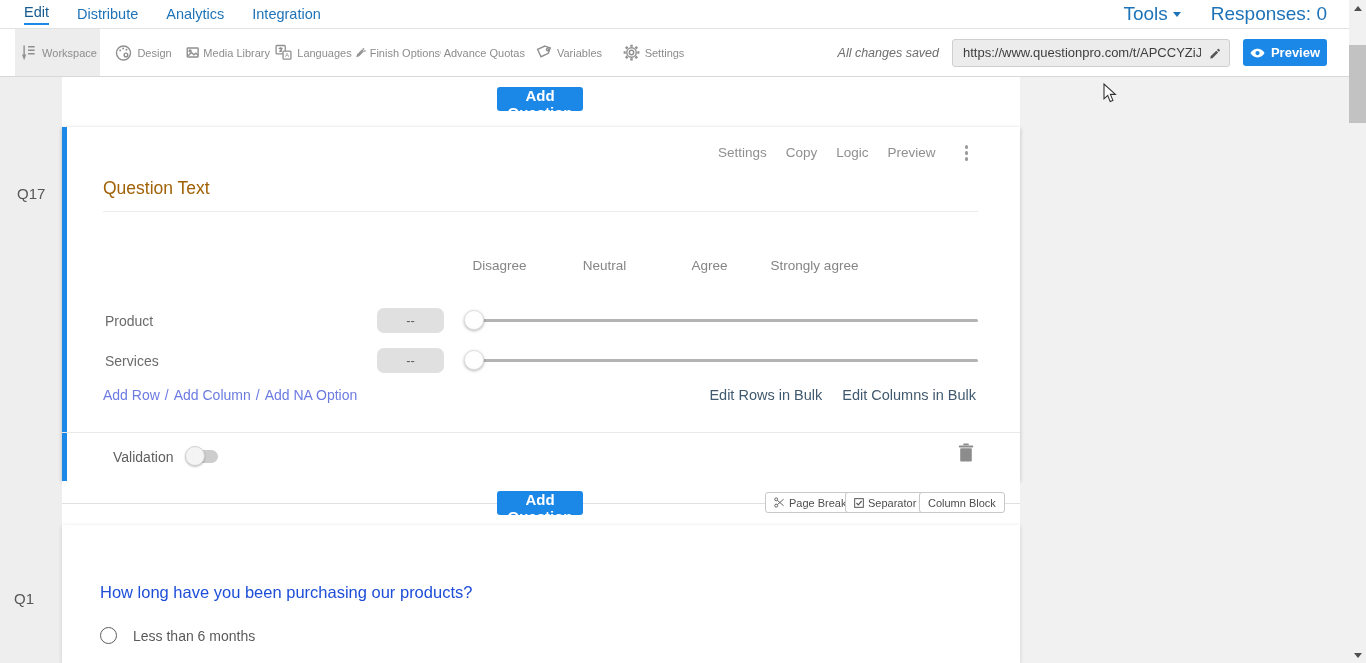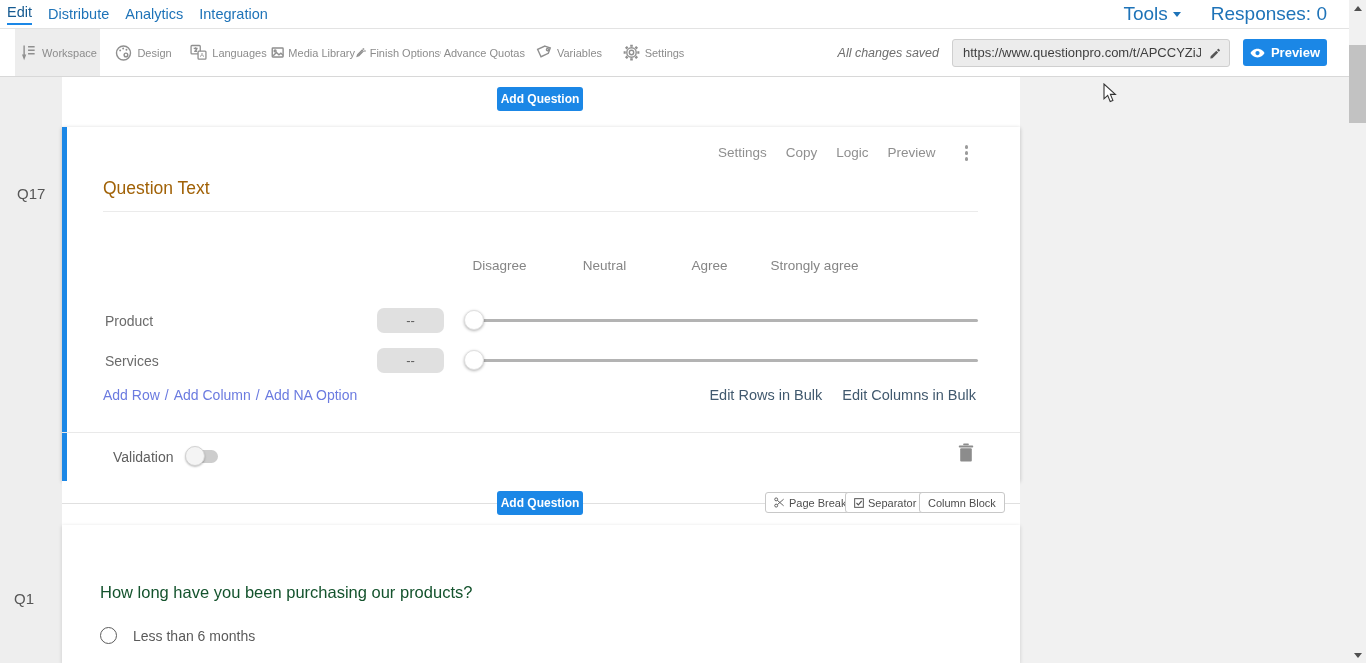--- a/index.html
+++ b/index.html
@@ -1,21 +1,21 @@
 <!DOCTYPE html>
 <html><head>
 <meta charset="utf-8">
 <style>
   *{margin:0;padding:0;box-sizing:border-box}
   html,body{width:1366px;height:663px;overflow:hidden}
   body{position:relative;font-family:"Liberation Sans",sans-serif;background:#fff;-webkit-font-smoothing:antialiased}
 
   
   .topnav{position:absolute;left:0;top:0;width:1349px;height:29px;background:#fff;border-bottom:1px solid #e3e3e3;display:flex;align-items:center}
-  .nav-tabs{display:flex;gap:16px;padding-left:7px;align-items:center;height:100%}
+  .nav-tabs{display:flex;gap:28px;padding-left:24px;align-items:center;height:100%}
   .nav-tab{font-size:14.5px;color:#1e73b8;cursor:pointer;height:100%;display:flex;align-items:center}
   .nav-tab.active span{border-bottom:2px solid #1b87e6;padding-bottom:3px;color:#155a91}
   .nav-right{margin-left:auto;display:flex;align-items:center;gap:30px;padding-right:22px}
   .nav-link{font-size:19px;color:#1e73b8;cursor:pointer;display:flex;align-items:center;gap:5px}
   .caret-down{width:0;height:0;border-left:4px solid transparent;border-right:4px solid transparent;border-top:5px solid #1e73b8;display:inline-block;margin-top:1px}
 
   
   .toolbar{position:absolute;left:0;top:29px;width:1349px;height:48px;background:#fff;border-bottom:1px solid #d8d8d8;display:flex;align-items:stretch}
   .tb-items{display:flex;padding-left:15px}
   .tb-item{width:85px;display:flex;flex-direction:row;align-items:center;justify-content:center;gap:3px;cursor:pointer}
@@ -31,21 +31,21 @@
   .btn-preview{width:84px;height:27px;background:#1b87e6;border:none;border-radius:3px;color:#fff;font-size:13px;font-weight:bold;display:flex;align-items:center;justify-content:center;gap:6px;cursor:pointer;font-family:"Liberation Sans",sans-serif}
 
   
   .workarea{position:absolute;left:0;top:77px;width:1366px;height:586px}
   .gutter{position:absolute;left:0;top:0;width:62px;height:586px;background:#eeeeee}
   .rightbg{position:absolute;left:1020px;top:0;width:329px;height:586px;background:#f1f1f1}
   .column{position:absolute;left:62px;top:0;width:958px;height:586px;background:#fff}
   .qlabel{position:absolute;font-size:15px;color:#565656}
 
   .addq-strip{position:absolute;left:0;top:0;width:958px;height:50px;background:#fff}
-  .btn-addq{position:absolute;width:86px;height:24px;background:#1b87e6;border:none;border-radius:3px;color:#fff;font-size:12px;font-weight:bold;cursor:pointer;font-family:"Liberation Sans",sans-serif}
+  .btn-addq{position:absolute;width:86px;height:24px;background:#1b87e6;border:none;border-radius:3px;color:#fff;font-size:15px;font-weight:bold;cursor:pointer;font-family:"Liberation Sans",sans-serif}
 
   
   .card17{position:absolute;left:0;top:50px;width:958px;height:354px;background:#fff;box-shadow:0 1px 4px rgba(0,0,0,.22)}
   .blue-edge{position:absolute;left:0;top:0;width:5px;height:100%;background:#1b87e6}
   .actions{position:absolute;top:16px;right:50px;display:flex;align-items:center;gap:19px}
   .action-link{font-size:13.5px;color:#8f8f8f;cursor:pointer}
   .kebab{display:flex;flex-direction:column;gap:2.5px;margin-left:8px;cursor:pointer;padding:2px}
   .kebab i{width:3.5px;height:3.5px;border-radius:50%;background:#9b9b9b}
   .q-placeholder{position:absolute;left:41px;top:51px;font-size:17.5px;color:#a16207;cursor:text}
   .q-underline{position:absolute;left:41px;right:42px;top:84px;border-top:1px solid #ebebeb}
@@ -69,21 +69,21 @@
   .toggle-knob{position:absolute;left:-2px;top:-4px;width:20px;height:20px;border-radius:50%;background:#f4f4f4;border:1px solid #d2d2d2;box-shadow:0 1px 2px rgba(0,0,0,.25)}
   .trash{position:absolute;right:46px;top:316px;cursor:pointer}
 
   
   .sep-row{position:absolute;left:0;top:404px;width:958px;height:44px;background:#fff}
   .sep-line{position:absolute;left:0;right:0;top:22px;border-top:1px solid #e0e0e0}
   .block-btn{position:absolute;top:11px;height:21px;background:#fff;border:1px solid #c8c8c8;border-radius:3px;font-size:11px;color:#4e4e4e;display:flex;align-items:center;gap:4px;padding:0 8px;cursor:pointer;font-family:"Liberation Sans",sans-serif}
 
   
   .card1{position:absolute;left:0;top:448px;width:958px;height:138px;background:#fff;box-shadow:0 1px 4px rgba(0,0,0,.15)}
-  .q1-title{position:absolute;left:38px;top:58px;font-size:16.5px;color:#14532d}
+  .q1-title{position:absolute;left:38px;top:58px;font-size:16.5px;color:#1d4ed8}
   .option-row{position:absolute;left:38px;top:102px;display:flex;align-items:center;gap:16px}
   .radio{width:17px;height:17px;border:1.5px solid #5c5c5c;border-radius:50%;background:#fff;cursor:pointer}
   .option-label{font-size:14px;color:#5a5a5a}
 
   
   .scrollbar{position:absolute;left:1349px;top:0;width:17px;height:663px;background:#f1f1f1}
   .sb-btn{position:absolute;left:0;width:17px;height:16px;display:flex;align-items:center;justify-content:center;cursor:pointer}
   .sb-up{top:0}
   .sb-down{bottom:0}
   .tri-up{width:0;height:0;border-left:4px solid transparent;border-right:4px solid transparent;border-bottom:5px solid #505050}
@@ -145,39 +145,39 @@
             <circle cx="8.2" cy="9.6" r="1.1"></circle>
             <circle cx="11.6" cy="7.4" r="1.1"></circle>
             <circle cx="15.4" cy="8.8" r="1.1"></circle>
           </g>
         </svg>
       <span class="tb-label">Design</span>
     </div>
 
     <div class="tb-item">
       <svg class="tbicon" viewBox="0 0 24 24">
-          <g stroke="#8f8f8f" stroke-width="1.3" fill="none">
-            <rect x="3.5" y="4" width="10.5" height="9.5" rx="1"></rect>
-            <path d="M6.5 7.2 h4.5 M8.7 6 v1.2 M7 10.8 c1.6-.6 3-2 3.4-3.6 M10.4 10.8 c-1-.5-1.8-1.3-2.3-2.2"></path>
-          </g>
-          <rect x="11.5" y="10.5" width="9" height="9" rx="1" fill="#fff" stroke="#8f8f8f" stroke-width="1.3"></rect>
-          <text x="16" y="17.6" font-size="7" text-anchor="middle" fill="#8f8f8f" font-family="Liberation Sans, sans-serif">A</text>
-        </svg>
-      <span class="tb-label">Languages</span>
-    </div>
-
-    <div class="tb-item">
-      <svg class="tbicon" viewBox="0 0 24 24">
           <g stroke="#8f8f8f" stroke-width="1.4" fill="none">
             <rect x="3.5" y="5" width="17" height="14" rx="1"></rect>
             <circle cx="8" cy="9.5" r="1.5"></circle>
             <path d="M5 17 l5-5 4 3.5 3-2.5 3.5 3.5"></path>
           </g>
         </svg>
       <span class="tb-label">Media Library</span>
+    </div>
+
+    <div class="tb-item">
+      <svg class="tbicon" viewBox="0 0 24 24">
+          <g stroke="#8f8f8f" stroke-width="1.3" fill="none">
+            <rect x="3.5" y="4" width="10.5" height="9.5" rx="1"></rect>
+            <path d="M6.5 7.2 h4.5 M8.7 6 v1.2 M7 10.8 c1.6-.6 3-2 3.4-3.6 M10.4 10.8 c-1-.5-1.8-1.3-2.3-2.2"></path>
+          </g>
+          <rect x="11.5" y="10.5" width="9" height="9" rx="1" fill="#fff" stroke="#8f8f8f" stroke-width="1.3"></rect>
+          <text x="16" y="17.6" font-size="7" text-anchor="middle" fill="#8f8f8f" font-family="Liberation Sans, sans-serif">A</text>
+        </svg>
+      <span class="tb-label">Languages</span>
     </div>
 
     <div class="tb-item">
       <svg class="tbicon" viewBox="0 0 24 24">
           <g stroke="#8f8f8f" stroke-width="1.3" fill="none">
             <path d="M4.5 19.5 l1.2-3.4 8.8-8.8 2.2 2.2 -8.8 8.8 Z"></path>
             <path d="M17.3 3.2 v3.4 M15.6 4.9 h3.4 M20.4 7.6 v2.8 M19 9 h2.8"></path>
           </g>
         </svg>
       <span class="tb-label">Finish Options</span>

